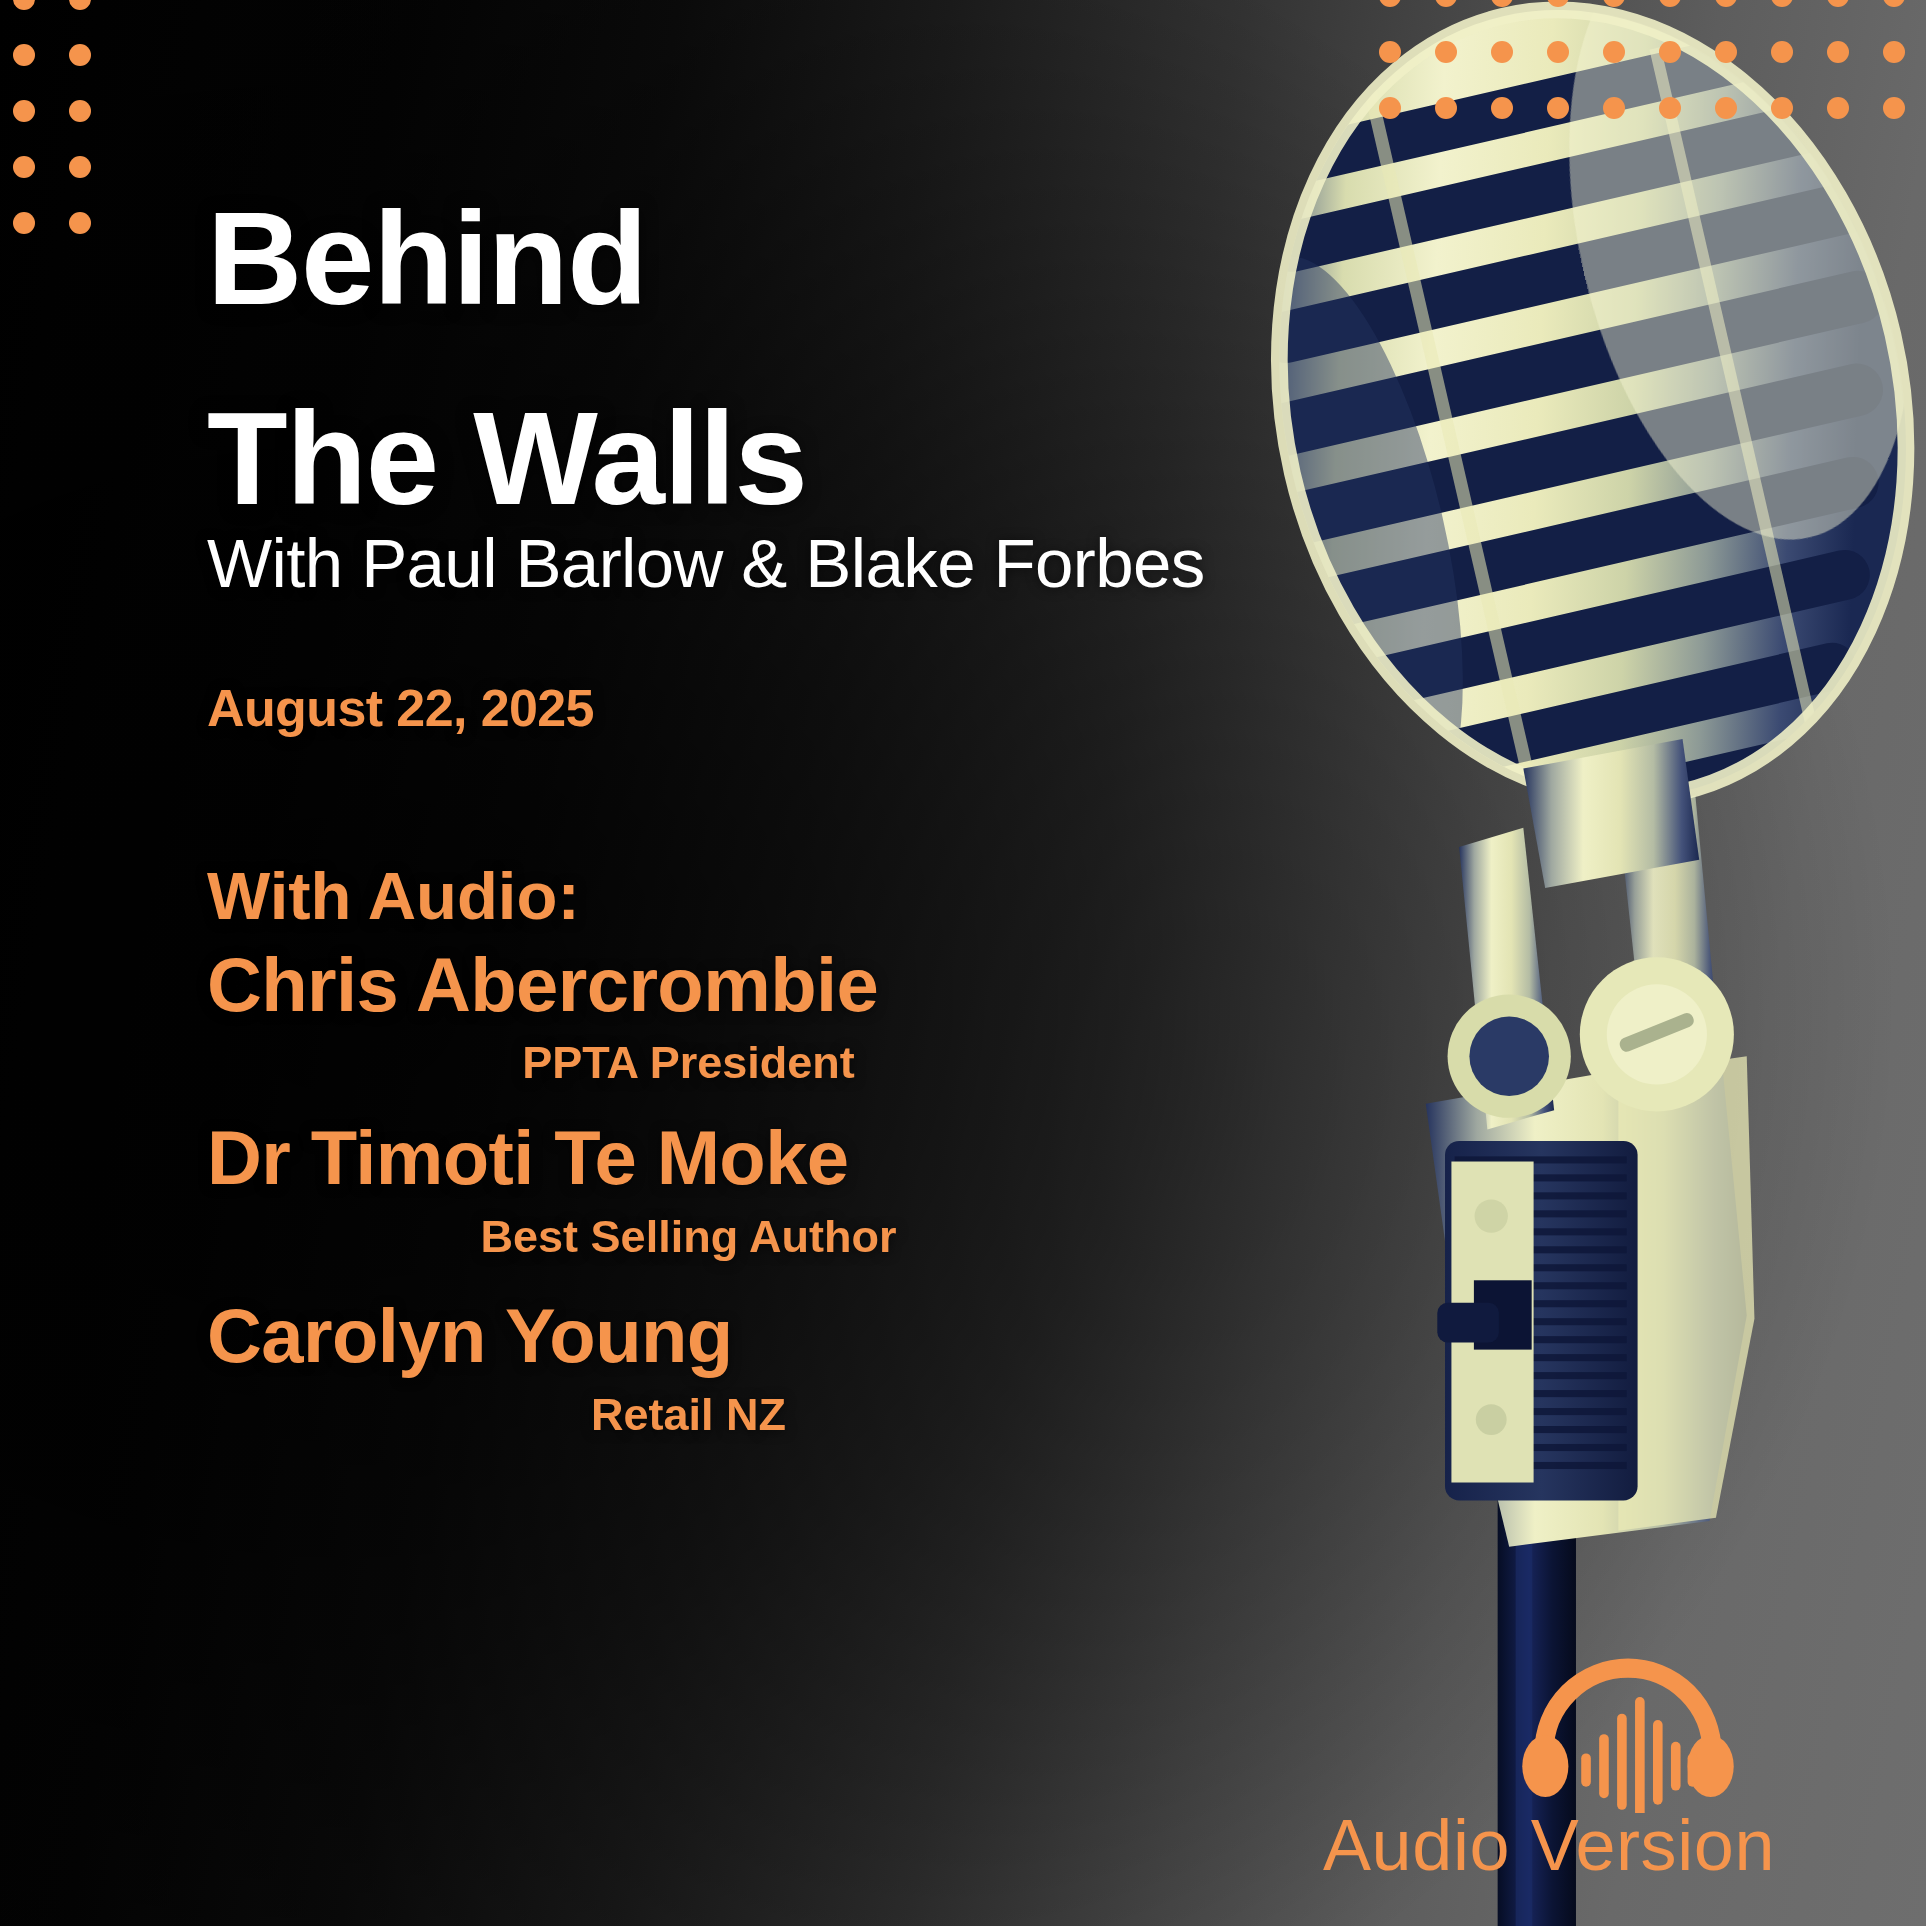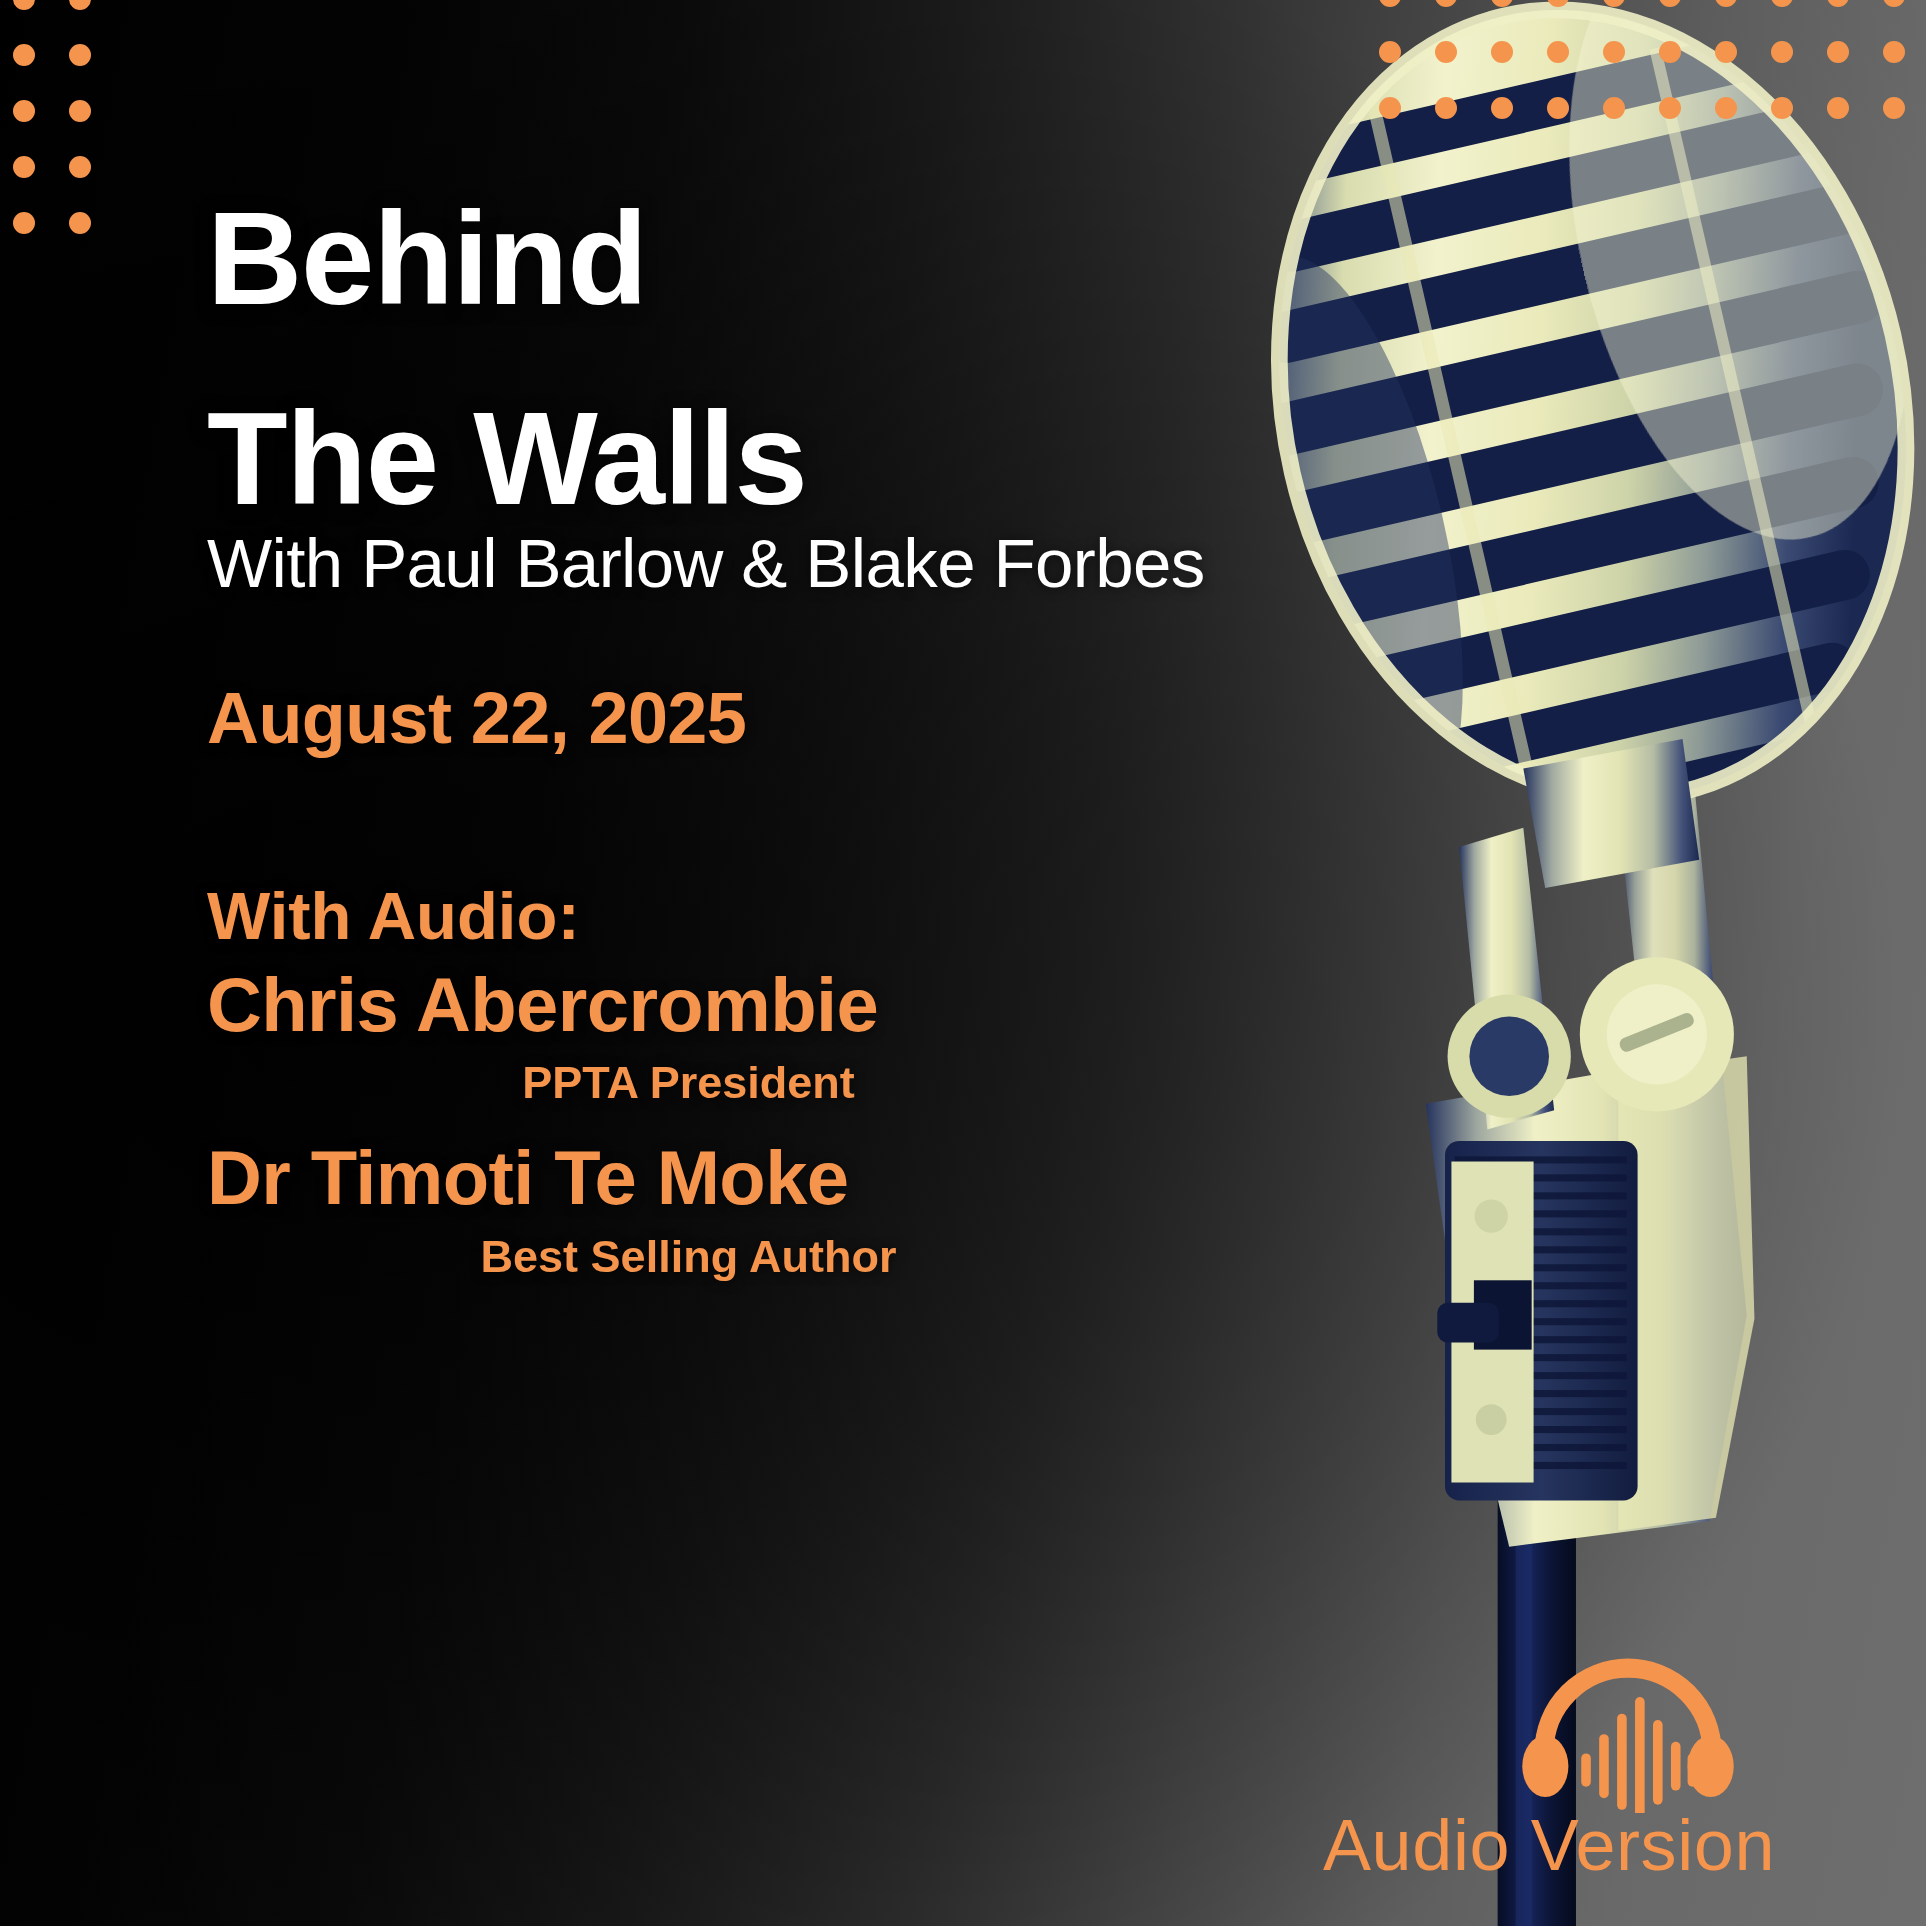--- a/index.html
+++ b/index.html
@@ -71,21 +71,21 @@
     font-weight:400;
     font-size:69px;
     line-height:1.05;
     letter-spacing:-0.6px;
     margin:0 0 82px 0;
     text-shadow:0 1.3px 11.6px rgba(0,0,0,.6);
   }
   .t-date{
     color:#f5944c;
     font-weight:700;
-    font-size:72px;
+    font-size:52px;
     line-height:1.0;
     letter-spacing:-0.6px;
     margin:0 0 128px 0;
     text-shadow:0 1.3px 11.6px rgba(0,0,0,.6);
   }
   .t-guestlabel{
     color:#f5944c;
     font-weight:700;
     font-size:67px;
     line-height:1.0;
@@ -314,20 +314,24 @@
     <div class="guest">
       <span class="guest-name">Chris Abercrombie</span>
       <span class="guest-role">PPTA President</span>
     </div>
 
     <div class="guest g2">
       <span class="guest-name">Dr Timoti Te Moke</span>
       <span class="guest-role">Best Selling Author</span>
     </div>
 
+    <div class="guest g3">
+      <span class="guest-name">Carolyn Young</span>
+      <span class="guest-role">Retail NZ</span>
+    </div>
 
   </div>
 
   <div id="audio-badge">
 
     <svg id="audio-icon" width="212" height="157" viewBox="0 0 330 245" xmlns="http://www.w3.org/2000/svg">
 
       <path d="M34 150 A131 131 0 0 1 296 150" fill="none" stroke="#f5944c" stroke-width="30" stroke-linecap="round"></path>
 
       <ellipse cx="36" cy="172" rx="36" ry="48" fill="#f5944c"></ellipse>

